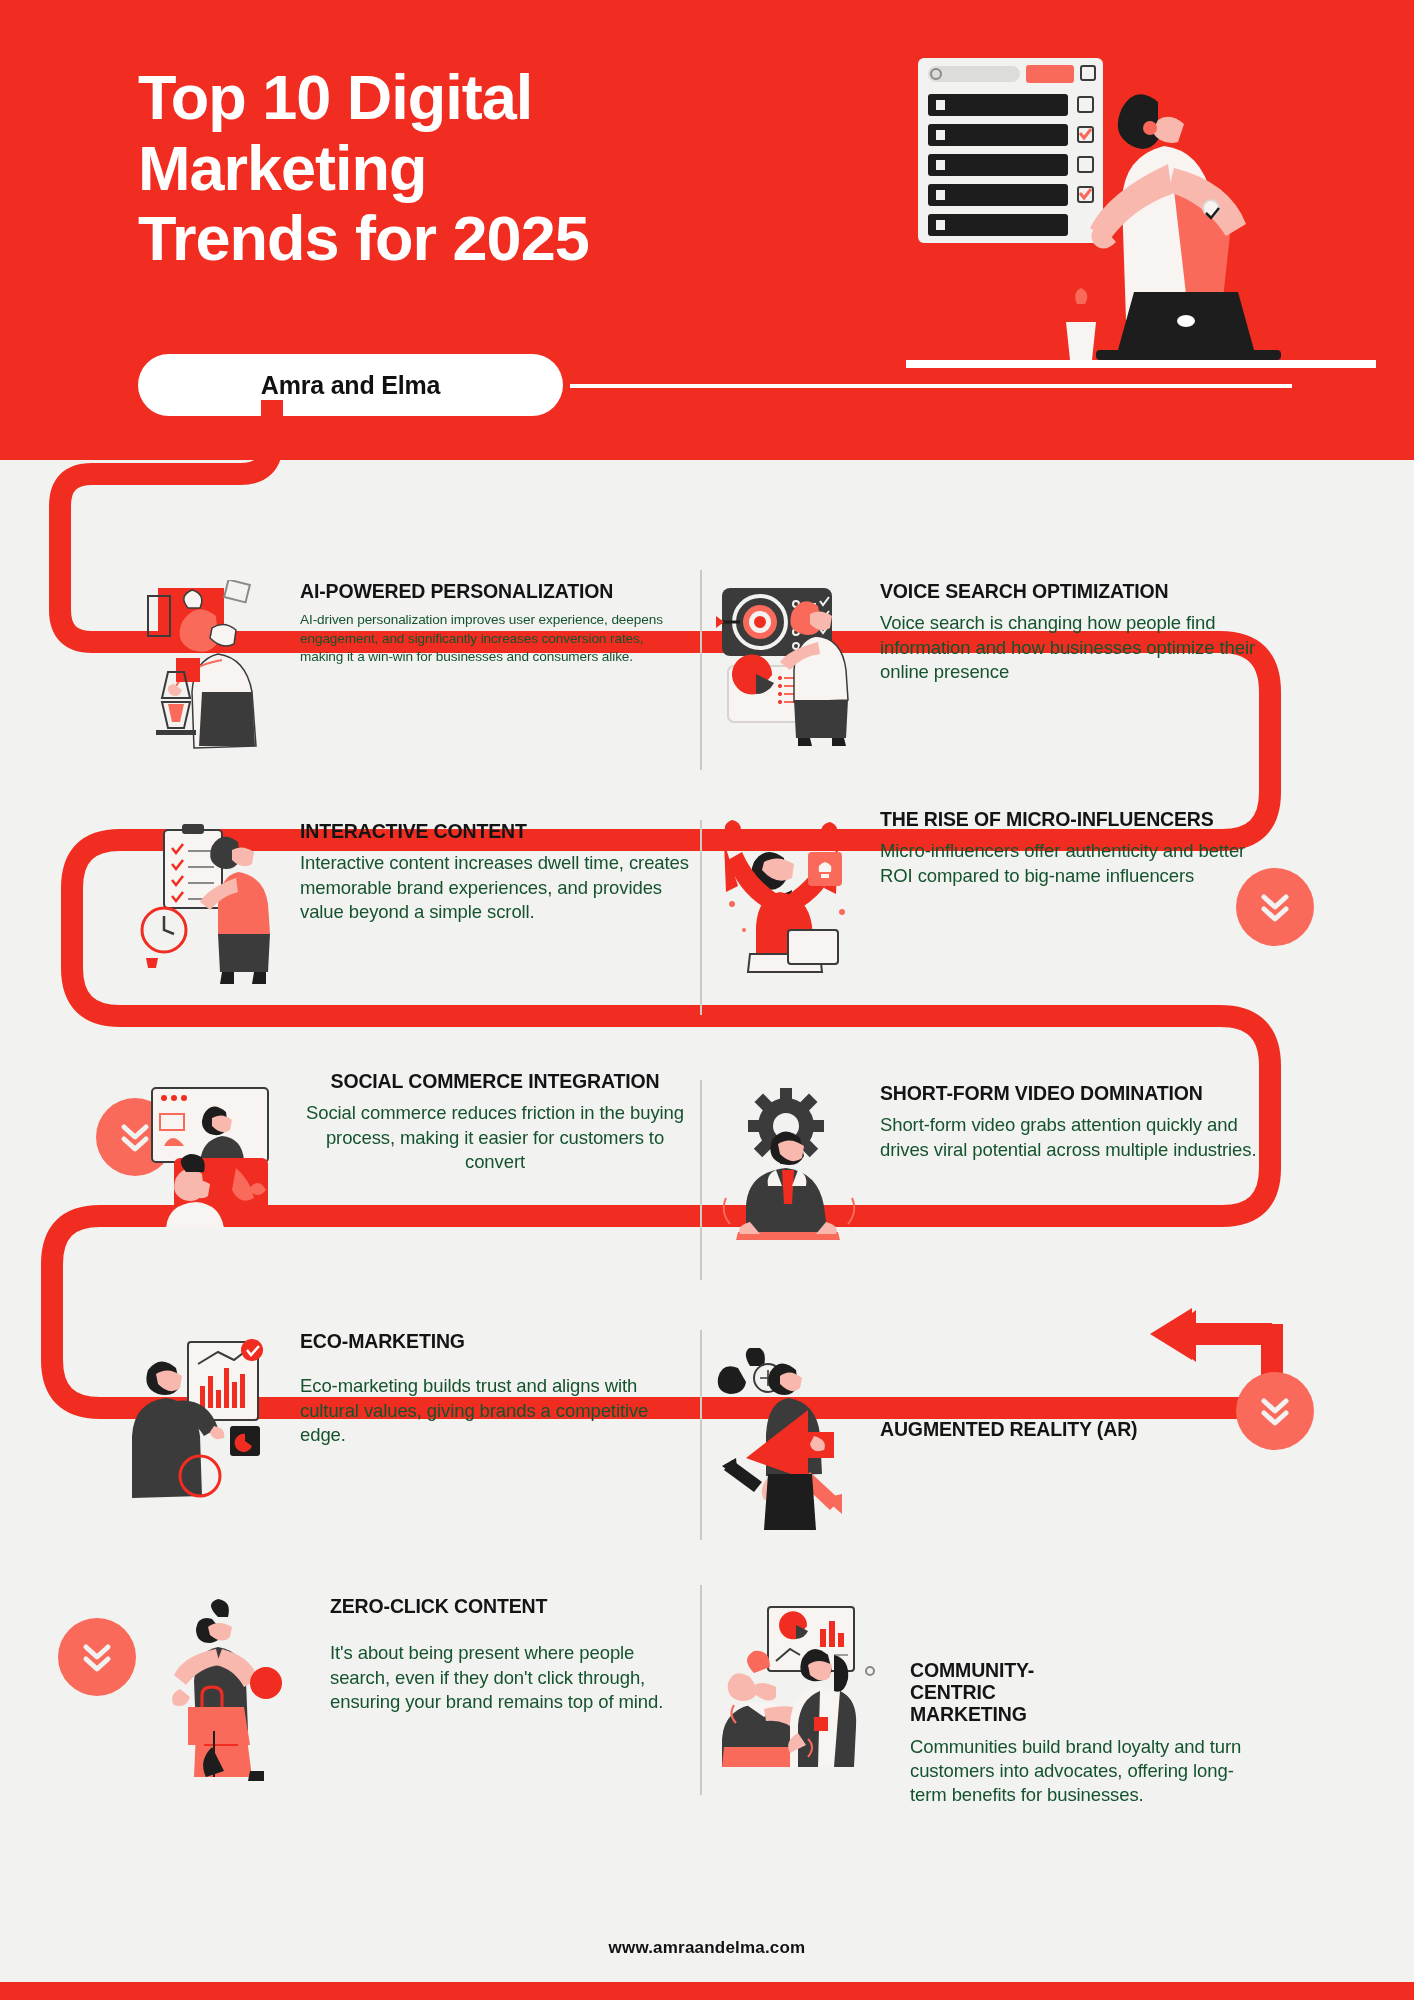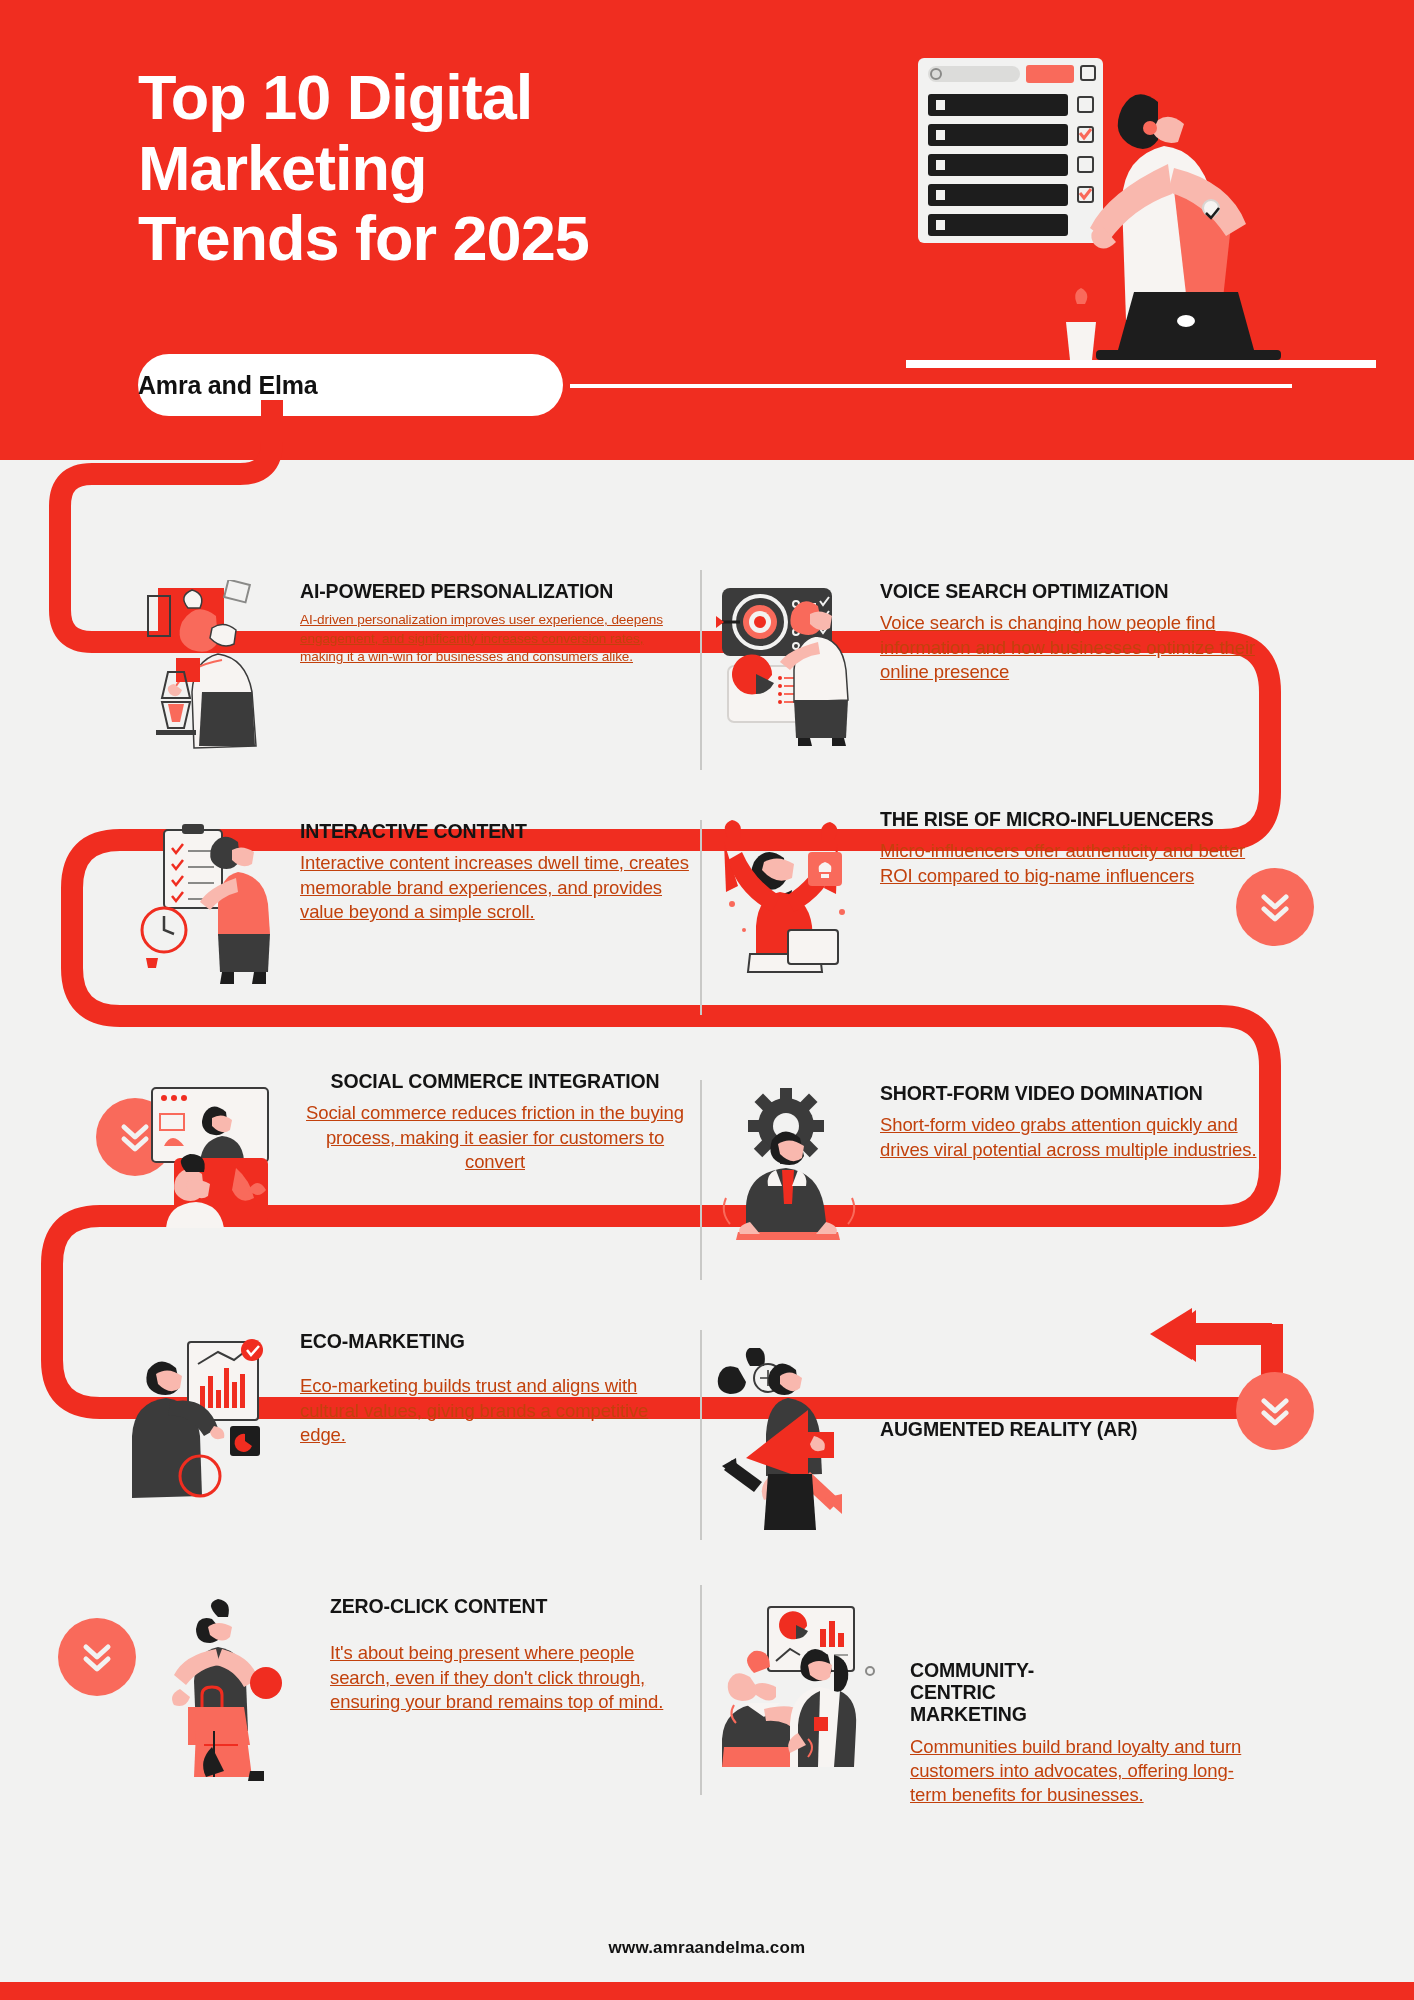--- a/index.html
+++ b/index.html
@@ -30,20 +30,21 @@
     letter-spacing: -1px;
   }
   #badge {
     position: absolute;
     left: 138px; top: 354px;
     width: 425px; height: 62px;
     background: #ffffff;
     border-radius: 31px;
     display: flex;
     align-items: center;
+    justify-content: center;
   }
   #badge-label {
     font-size: 25px;
     font-weight: bold;
     color: #111111;
     letter-spacing: -0.2px;
   }
   #badge-rule {
     position: absolute;
     left: 570px; top: 384px;
@@ -85,24 +86,23 @@
     font-size: 19.5px;
     font-weight: bold;
     color: #141414;
     line-height: 1.14;
     letter-spacing: -0.15px;
     margin-bottom: 9px;
     text-transform: uppercase;
   }
   .card-body {
     font-size: 18.5px;
-    color: #c2410c;
+    color: #14532d;
     line-height: 1.32;
     letter-spacing: -0.1px;
-    text-decoration: underline;
   }
   .card-body.small { font-size: 13.6px; line-height: 1.35; }
 
   .divider {
     position: absolute;
     width: 2px;
     background: #c9c9c7;
   }
 
   

